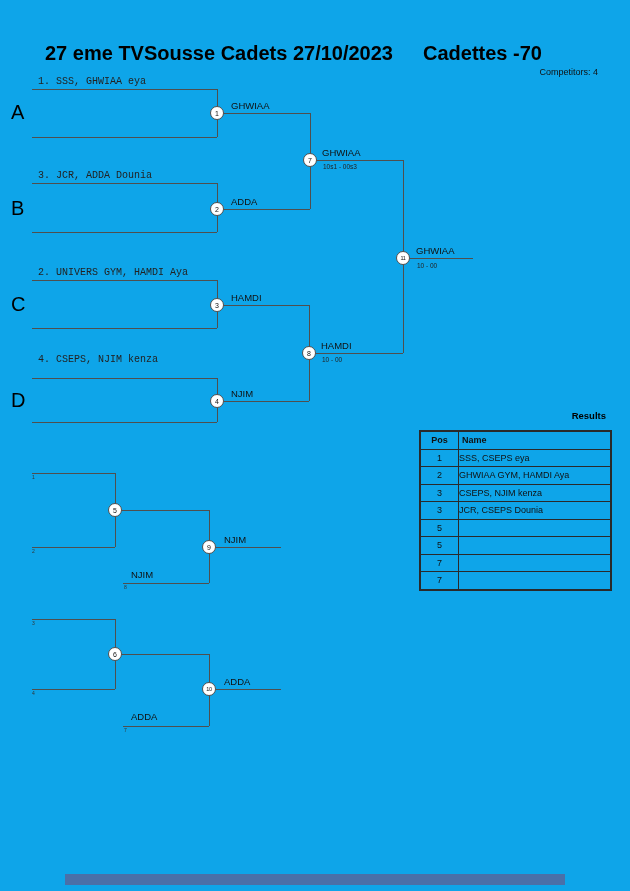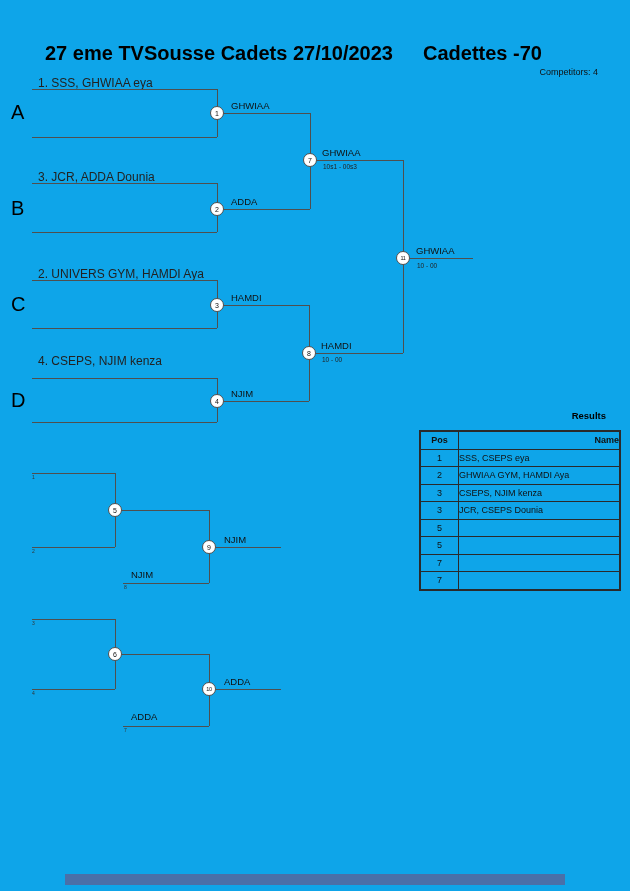--- a/index.html
+++ b/index.html
@@ -7,21 +7,21 @@
         font-family:"Liberation Sans", sans-serif;color:#1a1a1a;}
   .hl{position:absolute;height:1.4px;background:#4f4f4f;}
   .vl{position:absolute;width:1.4px;background:#4f4f4f;}
   .node{position:absolute;width:12px;height:12px;border:1.3px solid #4f4f4f;border-radius:50%;
         background:#ffffff;display:flex;align-items:center;justify-content:center;
         font-size:7px;color:#111;z-index:5;}
   .node.two{font-size:5.5px;letter-spacing:-0.3px;}
   .title{position:absolute;left:45px;top:42px;width:560px;display:flex;gap:30px;
          font-size:20px;font-weight:bold;color:#000;white-space:nowrap;}
   .competitors{position:absolute;right:32px;top:67px;font-size:9px;color:#111;}
-  .entry{position:absolute;font-size:12px;color:#222;white-space:nowrap;}
+  .entry{position:absolute;font-size:10px;color:#222;white-space:nowrap;font-family:Liberation Mono, monospace;}
   .letter{position:absolute;left:11px;font-size:20px;color:#000;}
   .winner{position:absolute;font-size:9.5px;color:#111;white-space:nowrap;}
   .score{position:absolute;font-size:6.5px;color:#222;white-space:nowrap;}
   .seed{position:absolute;font-size:5px;color:#333;}
   .results-title{position:absolute;left:419px;top:410px;width:187px;text-align:right;
                  font-size:9.5px;font-weight:bold;color:#000;}
   table.results{position:absolute;left:419px;top:430px;border-collapse:collapse;
                 border:2px solid #2a2a2a;font-size:9px;color:#111;}
   table.results td{border:1px solid #2a2a2a;height:16.5px;padding:0;}
   td.pos{width:37px;text-align:center;margin-left:38px;}
@@ -122,21 +122,21 @@
   <div class="seed" style="left:124px;top:584px">8</div>
   <div class="seed" style="left:32px;top:620px">3</div>
   <div class="seed" style="left:32px;top:690px">4</div>
   <div class="seed" style="left:124px;top:727px">7</div>
 
   <div class="results-title">Results</div>
   <table class="results">
     <tbody>
       <tr class="hdr">
         <td class="pos">Pos</td>
-        <td class="name" style="text-align:right;padding-left:12px">Name</td>
+        <td class="name" style="text-align:left;padding-left:3px">Name</td>
       </tr>
       <tr>
         <td class="pos">1</td>
         <td class="name">SSS, CSEPS eya</td>
       </tr>
       <tr>
         <td class="pos">2</td>
         <td class="name">GHWIAA GYM, HAMDI Aya</td>
       </tr>
       <tr>

